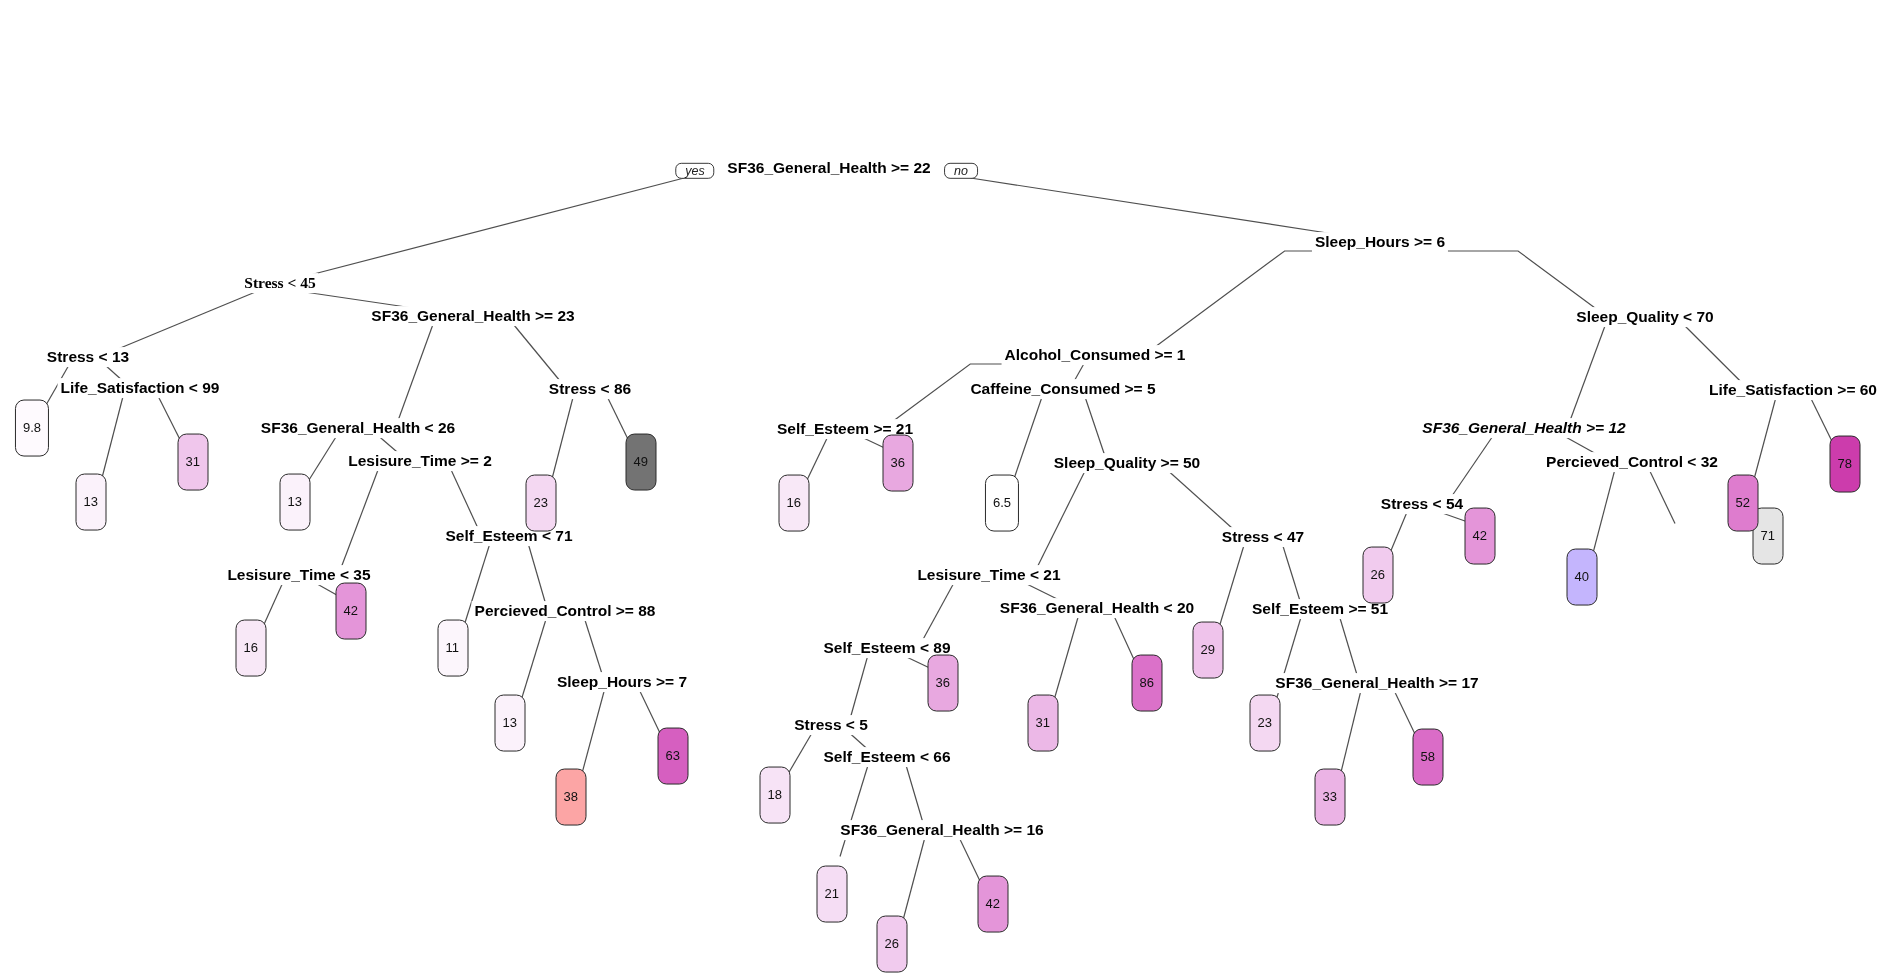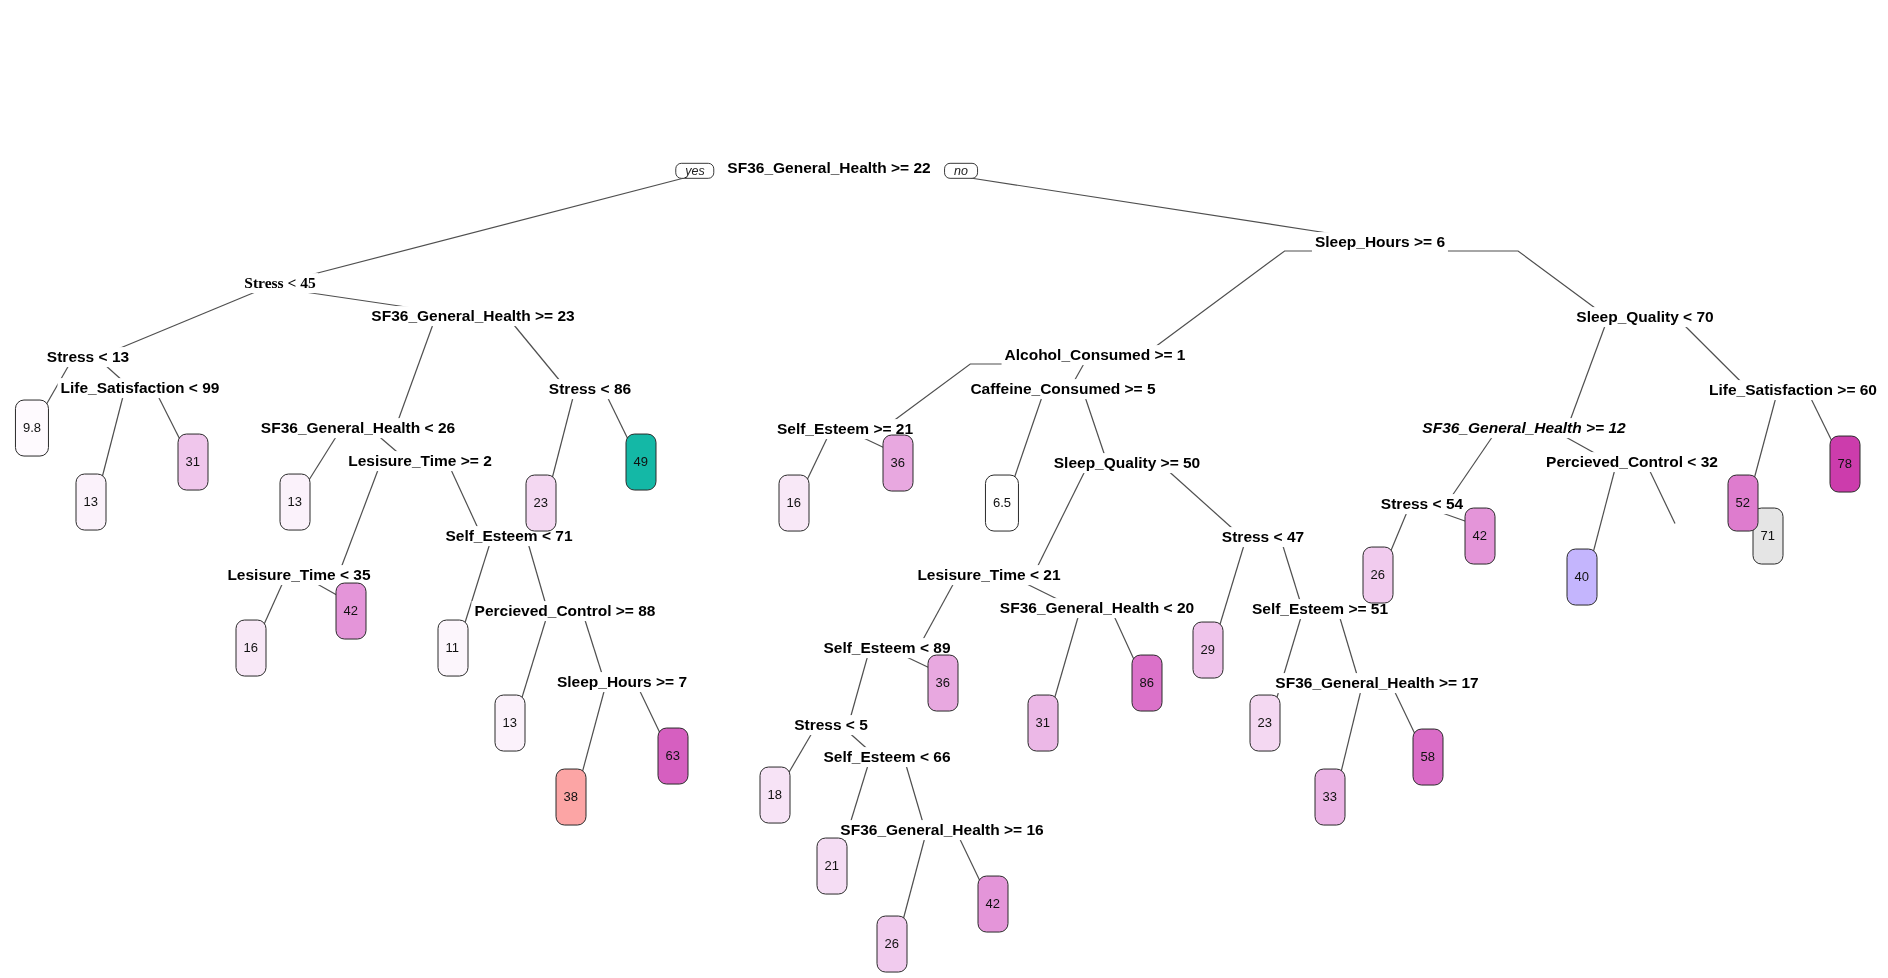--- a/index.html
+++ b/index.html
@@ -141,26 +141,26 @@
       <div class="node leaf" style="left: 91px; top: 502px; background: rgb(251, 242, 251);">13</div>
       <div class="node leaf" style="left: 193px; top: 462px; background: rgb(240, 198, 236);">31</div>
       <div class="node leaf" style="left: 295px; top: 502px; background: rgb(251, 242, 251);">13</div>
       <div class="node leaf" style="left: 251px; top: 648px; background: rgb(248, 232, 247);">16</div>
       <div class="node leaf" style="left: 351px; top: 611px; background: rgb(228, 149, 217);">42</div>
       <div class="node leaf" style="left: 453px; top: 648px; background: rgb(252, 246, 252);">11</div>
       <div class="node leaf" style="left: 510px; top: 723px; background: rgb(251, 242, 251);">13</div>
       <div class="node leaf" style="left: 571px; top: 797px; background: #fca5a5;">38</div>
       <div class="node leaf" style="left: 673px; top: 756px; background: rgb(214, 95, 192);">63</div>
       <div class="node leaf" style="left: 541px; top: 503px; background: rgb(244, 216, 242);">23</div>
-      <div class="node leaf" style="left: 641px; top: 462px; background: #14b8a6;">49</div>
+      <div class="node leaf" style="left: 641px; top: 462px; background: #737373;">49</div>
       <div class="node leaf" style="left: 794px; top: 503px; background: rgb(248, 232, 247);">16</div>
       <div class="node leaf" style="left: 898px; top: 463px; background: rgb(232, 168, 224);">36</div>
       <div class="node leaf" style="left: 1002px; top: 503px; background: rgb(255, 255, 255);">6.5</div>
       <div class="node leaf" style="left: 775px; top: 795px; background: rgb(247, 227, 246);">18</div>
-      <div class="node leaf" style="left: 832px; top: 866px; background: rgb(245, 221, 244);">21</div>
+      <div class="node leaf" style="left: 832px; top: 894px; background: rgb(245, 221, 244);">21</div>
       <div class="node leaf" style="left: 892px; top: 944px; background: rgb(241, 203, 238);">26</div>
       <div class="node leaf" style="left: 993px; top: 904px; background: rgb(228, 149, 217);">42</div>
       <div class="node leaf" style="left: 943px; top: 683px; background: rgb(232, 168, 224);">36</div>
       <div class="node leaf" style="left: 1043px; top: 723px; background: rgb(236, 184, 231);">31</div>
       <div class="node leaf" style="left: 1147px; top: 683px; background: rgb(219, 113, 201);">86</div>
       <div class="node leaf" style="left: 1208px; top: 650px; background: rgb(239, 195, 235);">29</div>
       <div class="node leaf" style="left: 1265px; top: 723px; background: rgb(244, 216, 242);">23</div>
       <div class="node leaf" style="left: 1330px; top: 797px; background: rgb(235, 179, 229);">33</div>
       <div class="node leaf" style="left: 1428px; top: 757px; background: rgb(218, 108, 199);">58</div>
       <div class="node leaf" style="left: 1378px; top: 575px; background: rgb(241, 203, 238);">26</div>

